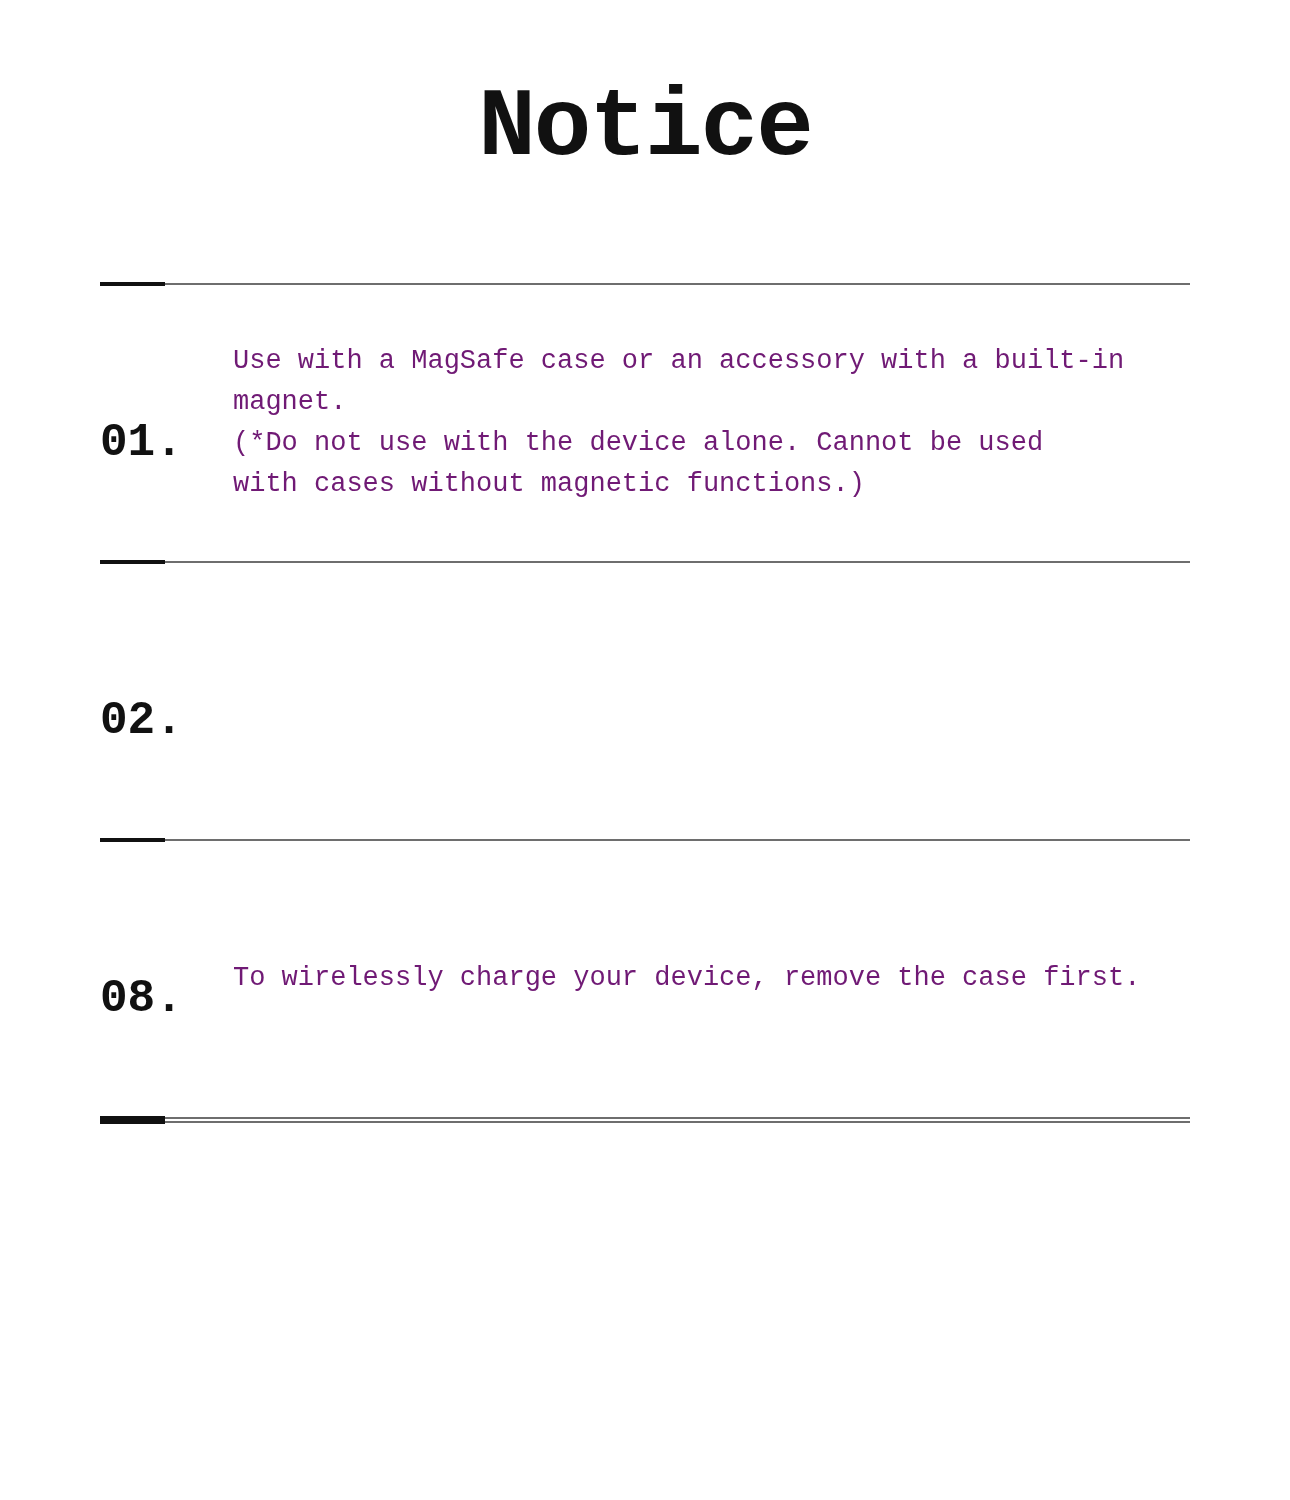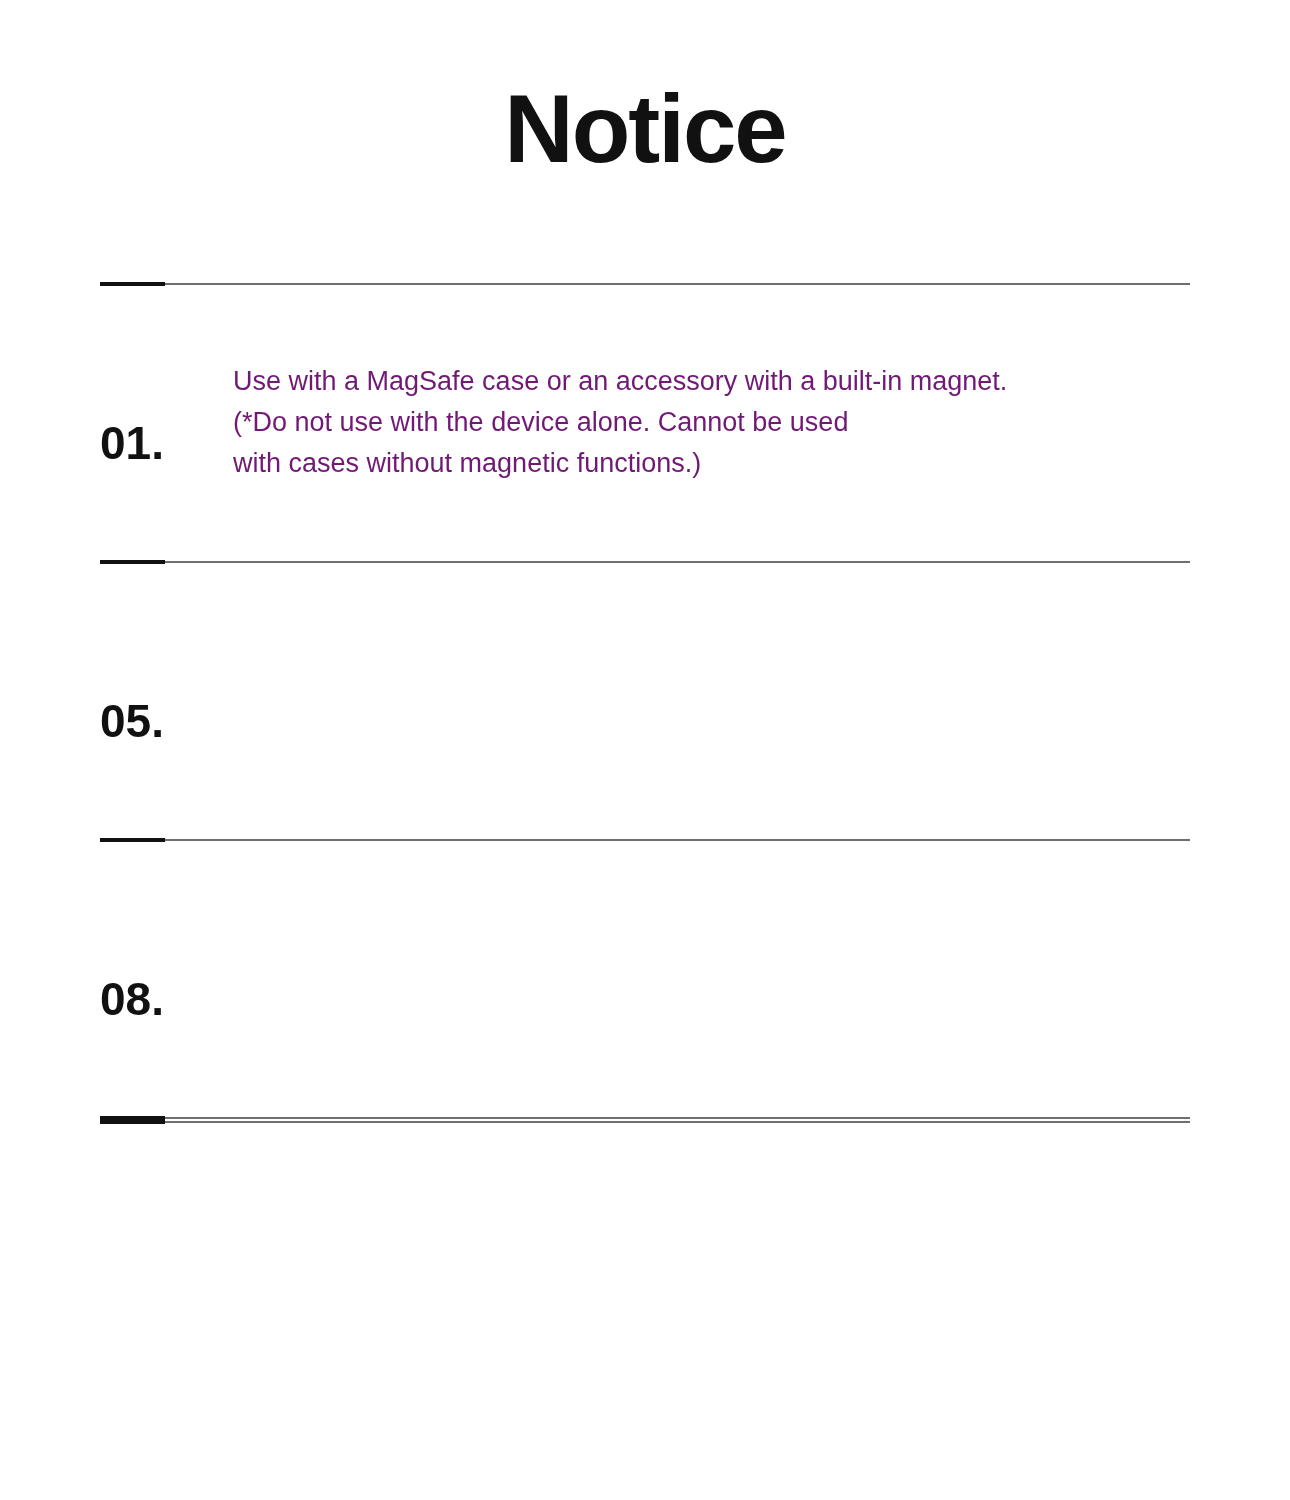--- a/index.html
+++ b/index.html
@@ -2,21 +2,21 @@
 <html><head>
 <meta charset="utf-8">
 <style>
   * { margin: 0; padding: 0; box-sizing: border-box; }
   html, body { background: #ffffff; }
   .page {
     position: relative;
     width: 1290px;
     height: 1500px;
     background: #ffffff;
-    font-family: Liberation Sans, sans-serif;
+    font-family: Liberation Mono, monospace;
     overflow: hidden;
   }
   .title {
     padding-top: 76px;
     text-align: center;
     font-size: 96px;
     font-weight: 800;
     letter-spacing: -2px;
     line-height: 1.1;
     color: #111111;
@@ -81,30 +81,31 @@
 (*Do not use with the device alone. Cannot be used
 with cases without magnetic functions.)</div>
     </div>
 
     <div class="divider">
       <span class="thin"></span>
       <span class="thick"></span>
     </div>
 
     <div class="item">
-      <div class="num">05.</div>
+      <div class="num">02.</div>
     </div>
 
     <div class="divider">
       <span class="thin"></span>
       <span class="thick"></span>
     </div>
 
     <div class="item">
       <div class="num">08.</div>
+      <div class="text">To wirelessly charge your device, remove the case first.</div>
     </div>
 
     <div class="divider">
       <span class="thin"></span>
       <span class="thick"></span>
     </div>
 
 
     <div class="divider">
       <span class="thin"></span>

